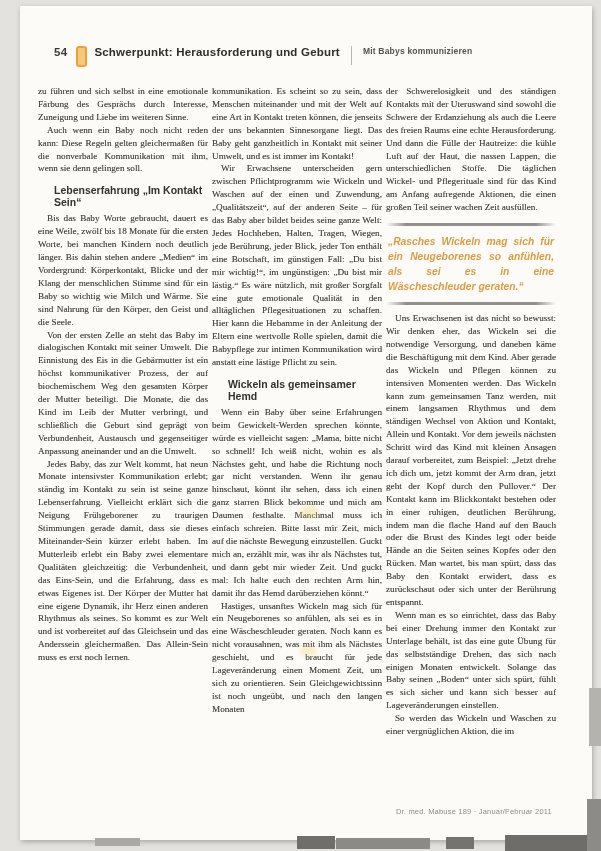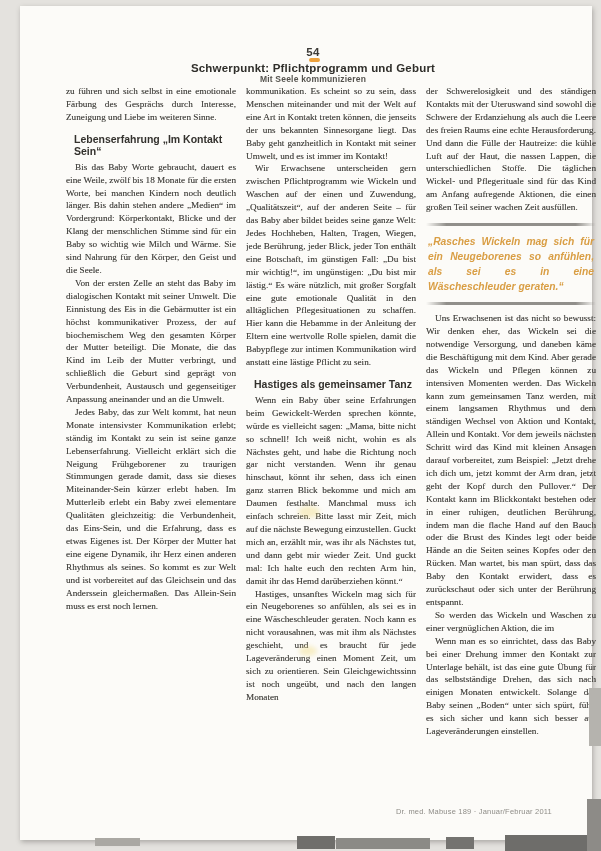--- a/index.html
+++ b/index.html
@@ -9,50 +9,49 @@
     font-family:"Liberation Serif", serif;
   }
   .page{
     position:absolute;left:20px;top:6px;width:572px;height:834px;
     background:#fcfbf8;
     box-shadow:1px 2px 5px rgba(60,58,54,.35);
   }
   
   .hdr{
     position:absolute;left:34px;top:40px;right:20px;height:24px;
-    display:flex;align-items:center;
+    display:flex;
     font-family:"Liberation Sans", sans-serif;
-    flex-direction:column;
   }
   .pagenum{font-size:11.5px;font-weight:bold;color:#3c3a36;letter-spacing:.3px;}
   .marker{
     width:11px;height:21px;margin:0 7px 0 9px;
     background:#f7c87c;border:2px solid #eda13c;border-radius:3px;
     box-sizing:border-box;
   }
   .sectitle{font-size:11.5px;font-weight:bold;color:#2f2e2a;letter-spacing:.2px;white-space:nowrap;}
   .vdiv{width:1px;height:19px;background:#b9b7b2;margin:0 11px;}
   .topic{font-size:8.5px;font-weight:bold;color:#55534e;letter-spacing:.2px;white-space:nowrap;}
   
   .cols{
-    position:absolute;left:46px;top:79px;width:530px;height:712px;
-    display:flex;gap:10px;
+    position:absolute;left:18px;top:79px;width:530px;height:712px;
+    display:flex;gap:4px;
   }
   .col{
     width:170px;height:712px;overflow:hidden;
     font-size:9.2px;line-height:12.9px;color:#454440;
     text-align:justify;hyphens:auto;
     text-shadow:0 0 .5px rgba(70,68,63,.55);
   }
   .col p{margin:0;}
   .col p.ind{text-indent:9px;}
   .col h2{
     font-family:"Liberation Sans", sans-serif;
     font-size:10.5px;line-height:12px;color:#33312d;
-    margin:9px 0 4px 8px;text-align:left;
+    margin:9px 0 4px 16px;text-align:left;
     text-shadow:none;
   }
   
   .pullquote{margin:9px 0 7px 0;}
   .qrule{
     height:3px;
     background:linear-gradient(to right,rgba(118,116,111,0),rgba(118,116,111,.8) 12%,rgba(118,116,111,.8) 88%,rgba(118,116,111,0));
   }
   .qtext{
     font-family:"Liberation Sans", sans-serif;
@@ -81,53 +80,54 @@
   .sm-2{left:299px;top:646px;width:18px;height:10px;}
 </style>
 </head>
 <body>
 
 <div class="page">
 
   <div class="hdr">
     <span class="pagenum">54</span>
     <span class="marker"></span>
-    <span class="sectitle">Schwerpunkt: Pflichtprogramm und Geburt</span>
+    <span class="sectitle">Schwerpunkt: Herausforderung und Geburt</span>
     <span class="vdiv"></span>
-    <span class="topic">Mit Seele kommunizieren</span>
+    <span class="topic">Mit Babys kommunizieren</span>
   </div>
 
   <div class="cols">
 
     <div class="col">
       <p>zu führen und sich selbst in eine emotionale Färbung des Gesprächs durch Interesse, Zuneigung und Liebe im weiteren Sinne.</p>
+      <p class="ind">Auch wenn ein Baby noch nicht reden kann: Diese Regeln gelten gleichermaßen für die nonverbale Kommunikation mit ihm, wenn sie denn gelingen soll.</p>
       <h2>Lebenserfahrung „Im Kontakt Sein“</h2>
       <p class="ind">Bis das Baby Worte gebraucht, dauert es eine Weile, zwölf bis 18 Monate für die ersten Worte, bei manchen Kindern noch deutlich länger. Bis dahin stehen andere „Medien“ im Vordergrund: Körperkontakt, Blicke und der Klang der menschlichen Stimme sind für ein Baby so wichtig wie Milch und Wärme. Sie sind Nahrung für den Körper, den Geist und die Seele.</p>
       <p class="ind">Von der ersten Zelle an steht das Baby im dialogischen Kontakt mit seiner Umwelt. Die Einnistung des Eis in die Gebärmutter ist ein höchst kommunikativer Prozess, der auf biochemischem Weg den gesamten Körper der Mutter beteiligt. Die Monate, die das Kind im Leib der Mutter verbringt, und schließlich die Geburt sind geprägt von Verbundenheit, Austausch und gegenseitiger Anpassung aneinander und an die Umwelt.</p>
       <p class="ind">Jedes Baby, das zur Welt kommt, hat neun Monate intensivster Kommunikation erlebt; ständig im Kontakt zu sein ist seine ganze Lebenserfahrung. Vielleicht erklärt sich die Neigung Frühgeborener zu traurigen Stimmungen gerade damit, dass sie dieses Miteinander-Sein kürzer erlebt haben. Im Mutterleib erlebt ein Baby zwei elementare Qualitäten gleichzeitig: die Verbundenheit, das Eins-Sein, und die Erfahrung, dass es etwas Eigenes ist. Der Körper der Mutter hat eine eigene Dynamik, ihr Herz einen anderen Rhythmus als seines. So kommt es zur Welt und ist vorbereitet auf das Gleichsein und das Anderssein gleichermaßen. Das Allein-Sein muss es erst noch lernen.</p>
     </div>
 
     <div class="col">
       <p>kommunikation. Es scheint so zu sein, dass Menschen miteinander und mit der Welt auf eine Art in Kontakt treten können, die jenseits der uns bekannten Sinnesorgane liegt. Das Baby geht ganzheitlich in Kontakt mit seiner Umwelt, und es ist immer im Kontakt!</p>
       <p class="ind">Wir Erwachsene unterscheiden gern zwischen Pflichtprogramm wie Wickeln und Waschen auf der einen und Zuwendung, „Qualitätszeit“, auf der anderen Seite – für das Baby aber bildet beides seine ganze Welt: Jedes Hochheben, Halten, Tragen, Wiegen, jede Berührung, jeder Blick, jeder Ton enthält eine Botschaft, im günstigen Fall: „Du bist mir wichtig!“, im ungünstigen: „Du bist mir lästig.“ Es wäre nützlich, mit großer Sorgfalt eine gute emotionale Qualität in den alltäglichen Pflegesituationen zu schaffen. Hier kann die Hebamme in der Anleitung der Eltern eine wertvolle Rolle spielen, damit die Babypflege zur intimen Kommunikation wird anstatt eine lästige Pflicht zu sein.</p>
-      <h2>Hastiges als gemeinsamer Tanz</h2>
+      <h2>Wickeln als gemeinsamer Hemd</h2>
       <p class="ind">Wenn ein Baby über seine Erfahrungen beim Gewickelt-Werden sprechen könnte, würde es vielleicht sagen: „Mama, bitte nicht so schnell! Ich weiß nicht, wohin es als Nächstes geht, und habe die Richtung noch gar nicht verstanden. Wenn ihr genau hinschaut, könnt ihr sehen, dass ich einen ganz starren Blick bekomme und mich am Daumen festhalte. Manchmal muss ich einfach schreien. Bitte lasst mir Zeit, mich auf die nächste Bewegung einzustellen. Guckt mich an, erzählt mir, was ihr als Nächstes tut, und dann gebt mir wieder Zeit. Und guckt mal: Ich halte euch den rechten Arm hin, damit ihr das Hemd darüberziehen könnt.“</p>
       <p class="ind">Hastiges, unsanftes Wickeln mag sich für ein Neugeborenes so anfühlen, als sei es in eine Wäscheschleuder geraten. Noch kann es nicht vorausahnen, was mit ihm als Nächstes geschieht, und es braucht für jede Lageveränderung einen Moment Zeit, um sich zu orientieren. Sein Gleichgewichtssinn ist noch ungeübt, und nach den langen Monaten</p>
     </div>
 
     <div class="col">
       <p>der Schwerelosigkeit und des ständigen Kontakts mit der Uteruswand sind sowohl die Schwere der Erdanziehung als auch die Leere des freien Raums eine echte Herausforderung. Und dann die Fülle der Hautreize: die kühle Luft auf der Haut, die nassen Lappen, die unterschiedlichen Stoffe. Die täglichen Wickel- und Pflegerituale sind für das Kind am Anfang aufregende Aktionen, die einen großen Teil seiner wachen Zeit ausfüllen.</p>
       <div class="pullquote">
         <div class="qrule"></div>
         <p class="qtext">„Rasches Wickeln mag sich für ein Neugeborenes so anfühlen, als sei es in eine Wäscheschleuder geraten.“</p>
         <div class="qrule"></div>
       </div>
       <p class="ind">Uns Erwachsenen ist das nicht so bewusst: Wir denken eher, das Wickeln sei die notwendige Versorgung, und daneben käme die Beschäftigung mit dem Kind. Aber gerade das Wickeln und Pflegen können zu intensiven Momenten werden. Das Wickeln kann zum gemeinsamen Tanz werden, mit einem langsamen Rhythmus und dem ständigen Wechsel von Aktion und Kontakt, Allein und Kontakt. Vor dem jeweils nächsten Schritt wird das Kind mit kleinen Ansagen darauf vorbereitet, zum Beispiel: „Jetzt drehe ich dich um, jetzt kommt der Arm dran, jetzt geht der Kopf durch den Pullover.“ Der Kontakt kann im Blickkontakt bestehen oder in einer ruhigen, deutlichen Berührung, indem man die flache Hand auf den Bauch oder die Brust des Kindes legt oder beide Hände an die Seiten seines Kopfes oder den Rücken. Man wartet, bis man spürt, dass das Baby den Kontakt erwidert, dass es zurückschaut oder sich unter der Berührung entspannt.</p>
+      <p class="ind">Wenn man es so einrichtet, dass das Baby bei einer Drehung immer den Kontakt zur Unterlage behält, ist das eine gute Übung für das selbstständige Drehen, das sich nach einigen Monaten entwickelt. Solange das Baby seinen „Boden“ unter sich spürt, fühlt es sich sicher und kann sich besser auf Lageveränderungen einstellen.</p>
       <p class="ind">So werden das Wickeln und Waschen zu einer vergnüglichen Aktion, die im</p>
-      <p class="ind">Wenn man es so einrichtet, dass das Baby bei einer Drehung immer den Kontakt zur Unterlage behält, ist das eine gute Übung für das selbstständige Drehen, das sich nach einigen Monaten entwickelt. Solange das Baby seinen „Boden“ unter sich spürt, fühlt es sich sicher und kann sich besser auf Lageveränderungen einstellen.</p>
     </div>
 
   </div>
 
   <div class="footer">Dr. med. Mabuse 189 · Januar/Februar 2011</div>
 </div>
 
 <div class="shadow sh-a"></div>
 <div class="shadow sh-b"></div>
 <div class="shadow sh-c"></div>

